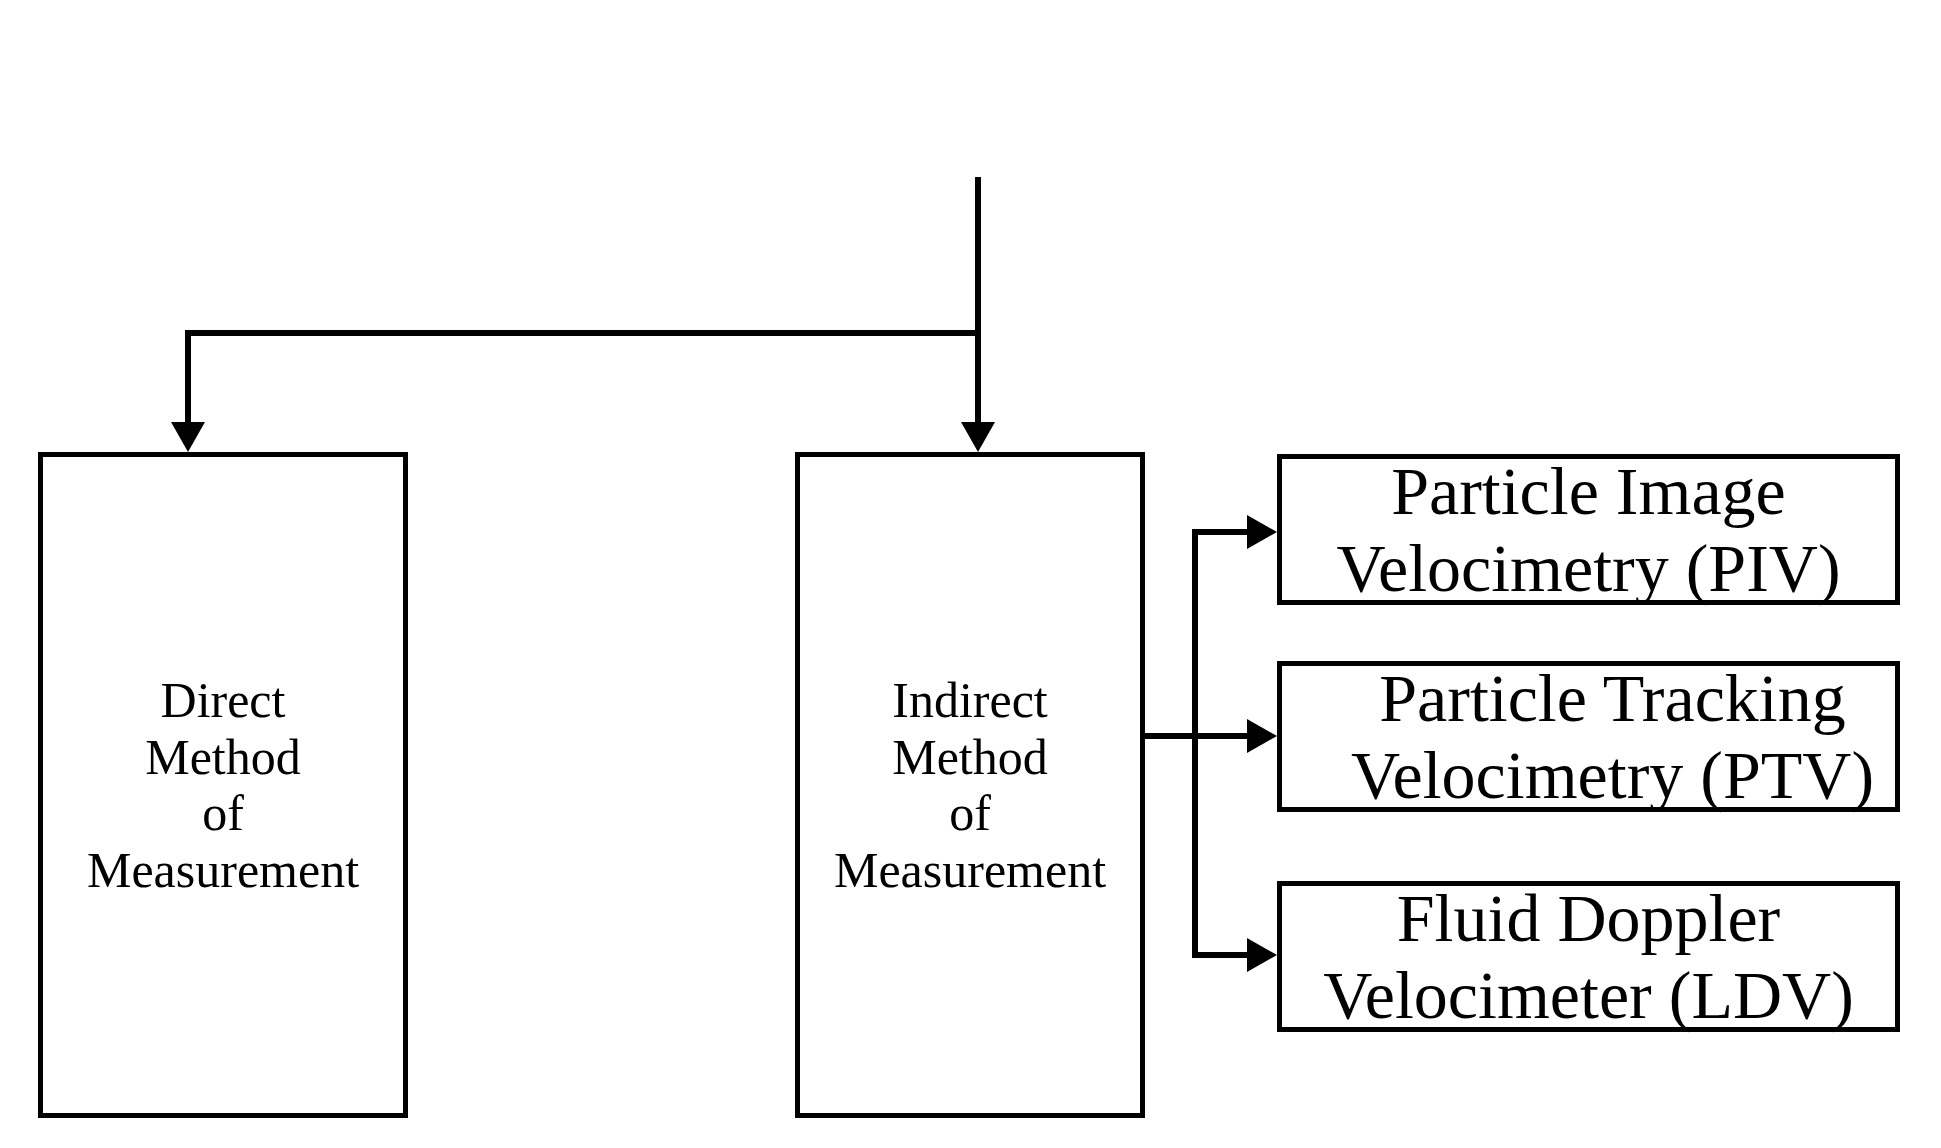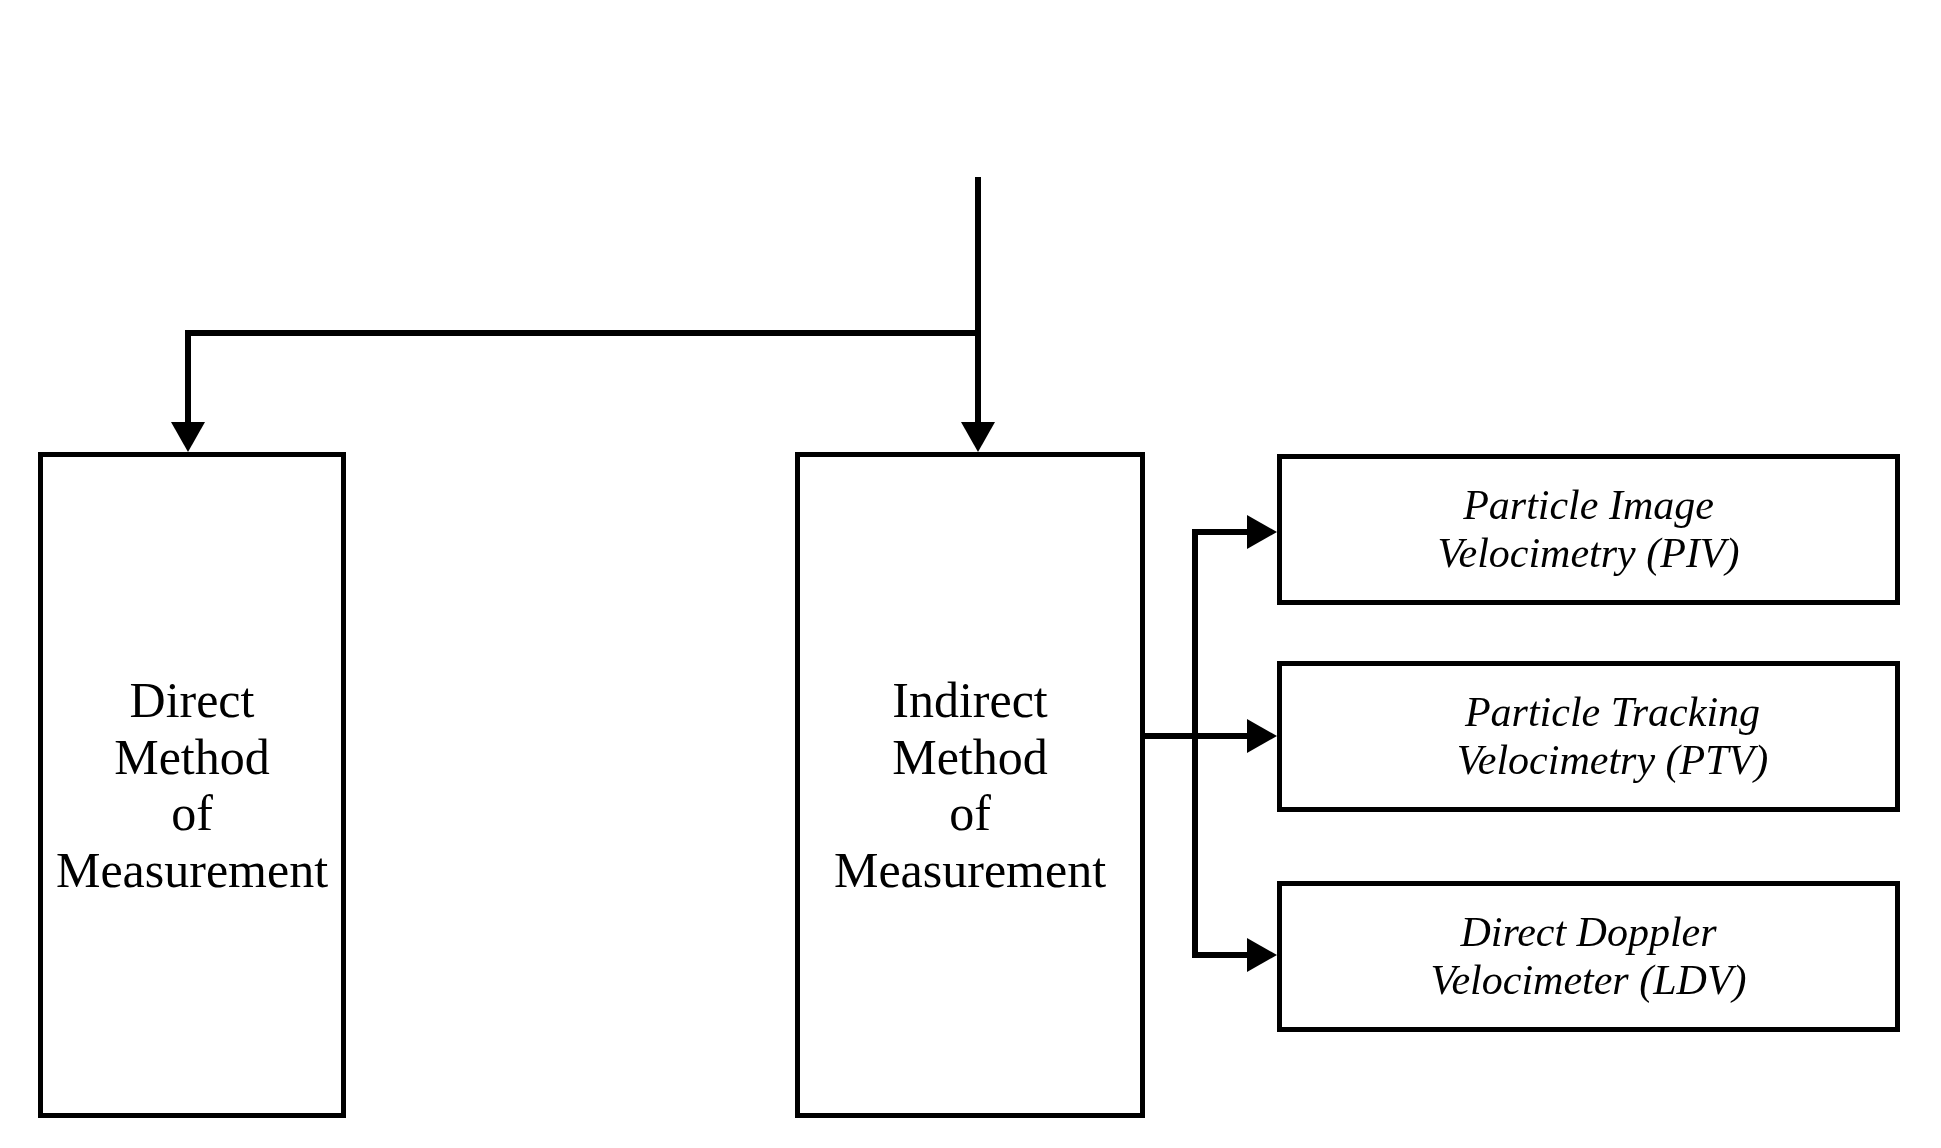--- a/index.html
+++ b/index.html
@@ -38,39 +38,39 @@
     top: 22px;
     width: 1890px;
     height: 155px;
   }
   #node-root .label { font-size: 52px; }
 
   
   #node-direct {
     left: 38px;
     top: 452px;
-    width: 308px;
+    width: 370px;
     height: 666px;
   }
   #node-indirect {
     left: 795px;
     top: 452px;
     width: 350px;
     height: 666px;
   }
   #node-direct .label,
   #node-indirect .label { font-size: 50px; }
 
   
   .leaf {
     left: 1277px;
     width: 623px;
     height: 151px;
   }
-  .leaf .label { font-size: 42px; font-style: italic; }
+  .leaf .label { font-size: 68px; }
   #node-piv { top: 454px; }
   #node-ptv { top: 661px; padding-left: 48px; }
   #node-ldv { top: 881px; }
 
   
   .conn {
     position: absolute;
     background: #000000;
   }
   .hline { height: 6px; }
@@ -155,17 +155,17 @@
     <span class="label">Particle Image
 Velocimetry (PIV)</span>
   </div>
 
   <div class="node leaf" id="node-ptv">
     <span class="label">Particle Tracking
 Velocimetry (PTV)</span>
   </div>
 
   <div class="node leaf" id="node-ldv">
-    <span class="label">Direct Doppler
+    <span class="label">Fluid Doppler
 Velocimeter (LDV)</span>
   </div>
 
 </div>
 
 </body></html>

